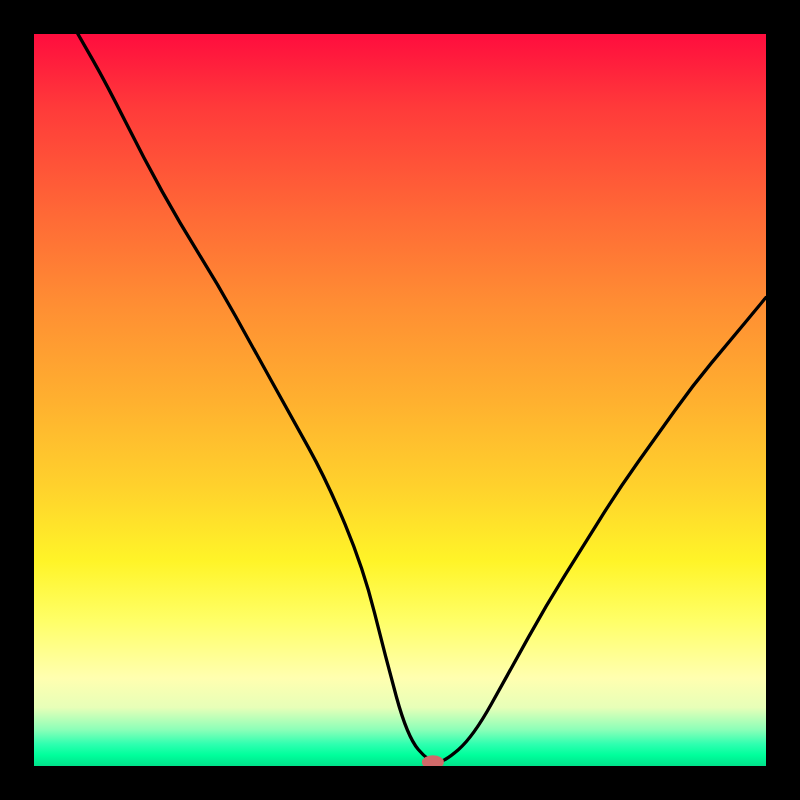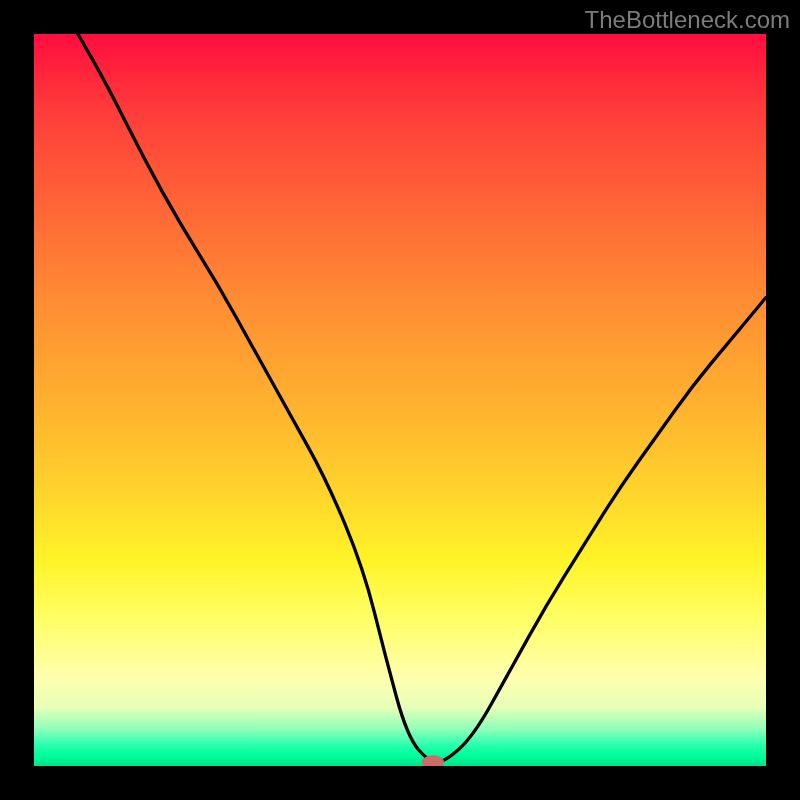--- a/index.html
+++ b/index.html
@@ -77,14 +77,13 @@
   <div class="plot-area">
 
     <svg class="curve" viewBox="0 0 732 732" preserveAspectRatio="none">
 
       <path d="M 43.9 0.0 Q 43.9 0.0 58.6 25.6 Q 73.2 51.2 91.5 87.8 Q 109.8 124.4 128.1 157.4 Q 146.4 190.3 164.7 219.6 Q 183.0 248.9 201.3 281.8 Q 219.6 314.8 237.9 347.7 Q 256.2 380.6 274.5 413.6 Q 292.8 446.5 311.1 490.4 Q 329.4 534.4 340.4 578.3 Q 351.4 622.2 362.3 662.5 Q 373.3 702.7 384.3 715.5 Q 395.3 728.3 402.6 728.3 Q 409.9 728.3 424.6 715.5 Q 439.2 702.7 457.5 669.8 Q 475.8 636.8 494.1 603.9 Q 512.4 571.0 530.7 541.7 Q 549.0 512.4 567.3 483.1 Q 585.6 453.8 603.9 428.2 Q 622.2 402.6 640.5 377.0 Q 658.8 351.4 677.1 329.4 Q 695.4 307.4 713.7 285.5 T 732.0 263.5" stroke="#000000"></path>
       <ellipse class="marker" cx="398.9" cy="728.3" rx="11" ry="7" fill="#d16a6a"></ellipse>
     </svg>
 
   </div>
 
-  <div class="watermark">TheBottleneck.com</div>
 </div>
 
 </body></html>

